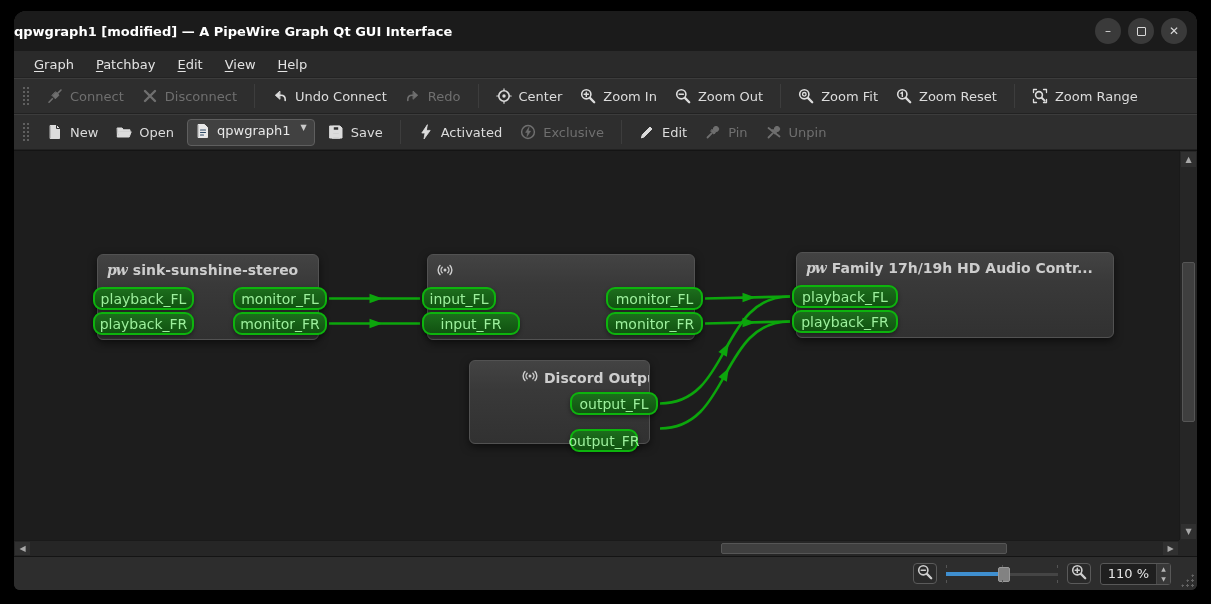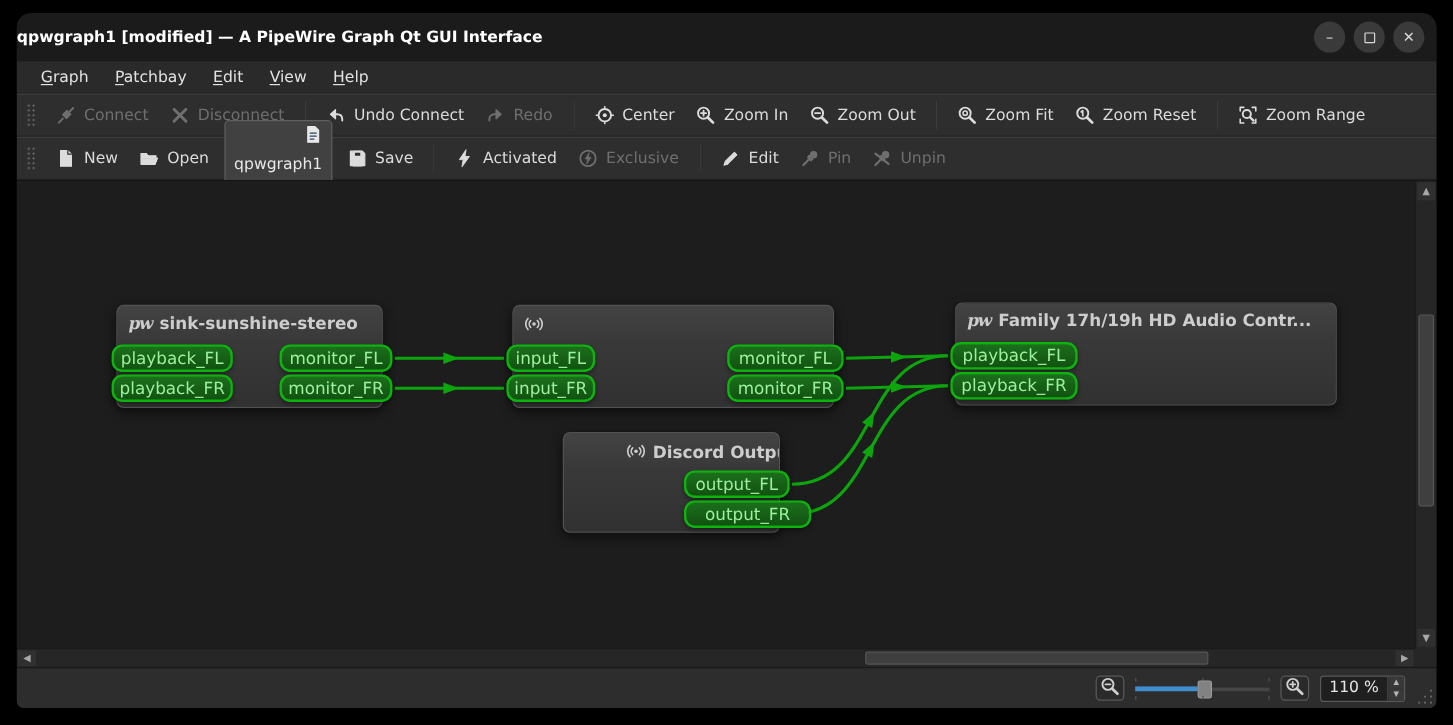--- a/index.html
+++ b/index.html
@@ -33,23 +33,23 @@
     background-image:radial-gradient(#5f5f5f 1px, transparent 1.1px);
     background-size:4px 4px; }
   .tb-sep { width:1px; height:24px; background:#1e1e1e; border-right:1px solid #3d3d3d;
     margin:0 8px; }
   .tb-btn { display:flex; align-items:center; gap:7px; padding:5px 9px; border-radius:3px;
     color:#dcdcdc; font-size:13px; white-space:nowrap;text-align:right; }
   .tb-btn.disabled { color:#6f6f6f; }
   .tb-btn .ticon { display:flex; align-items:center; }
   .tb-btn svg { display:block; }
 
-  .combo { display:flex; align-items:flex-end; gap:6px; background:#414141;
+  .combo { display:flex; align-items:flex-start; gap:6px; background:#414141;
     border:1px solid #5f5f5f; border-radius:4px; padding:3px 7px; margin:0 4px;
-    color:#e8e8e8; font-size:13px;flex-direction:column; }
+    color:#e8e8e8; font-size:13px; }
   .combo .arrow { font-size:8px; color:#c9c9c9; margin-left:4px; }
 
   
   .canvas-frame { flex:1; display:grid; grid-template-columns:1fr 18px;
     grid-template-rows:1fr 16px; background:#242424; border:1px solid #141414;
     border-left:none; border-right:none; }
   .viewport { position:relative; background:#1d1d1d; overflow:hidden; }
   #wires { position:absolute; left:0; top:0; pointer-events:none; }
 
   .gnode { position:absolute; border-radius:6px; border:1px solid #525252;
@@ -347,21 +347,21 @@
         <div class="gnode" style="left: 413px; top: 103px; width: 268px; height: 86px;">
           <div class="ghead">
             <span class="ticon"><svg width="16" height="16" viewBox="0 0 16 16" fill="none" stroke="currentColor" stroke-width="1.6" stroke-linecap="round" stroke-linejoin="round">
                 <circle cx="8" cy="8" r="1.5" fill="currentColor" stroke="none"></circle>
                 <path d="M5.2 5.2 a4 4 0 0 0 0 5.6 M10.8 5.2 a4 4 0 0 1 0 5.6" stroke-width="1.4"></path>
                 <path d="M3 3.4 a6.6 6.6 0 0 0 0 9.2 M13 3.4 a6.6 6.6 0 0 1 0 9.2" stroke-width="1.4"></path>
               </svg></span>
           </div>
         </div>
         <div class="gport" style="left: 408px; top: 136px; width: 74px; height: 23px; border-color: rgb(13, 180, 13); color: rgb(157, 240, 157);">input_FL</div>
-        <div class="gport" style="left: 408px; top: 161px; width: 74px; height: 23px; border-color: rgb(13, 180, 13); color: rgb(157, 240, 157);">input_FR</div>
+        <div class="gport" style="left: 408px; top: 161px; width: 98px; height: 23px; border-color: rgb(13, 180, 13); color: rgb(157, 240, 157);">input_FR</div>
         <div class="gport" style="left: 592px; top: 136px; width: 97px; height: 23px; border-color: rgb(13, 180, 13); color: rgb(157, 240, 157);">monitor_FL</div>
         <div class="gport" style="left: 592px; top: 161px; width: 97px; height: 23px; border-color: rgb(13, 180, 13); color: rgb(157, 240, 157);">monitor_FR</div>
         <div class="gnode" style="left: 782px; top: 101px; width: 318px; height: 86px;">
           <div class="ghead">
             <span class="ticon pw-glyph">pw</span>
             <span>Family 17h/19h HD Audio Contr...</span>
           </div>
         </div>
         <div class="gport" style="left: 778px; top: 134px; width: 106px; height: 23px; border-color: rgb(13, 180, 13); color: rgb(157, 240, 157);">playback_FL</div>
         <div class="gport" style="left: 778px; top: 159px; width: 106px; height: 23px; border-color: rgb(13, 180, 13); color: rgb(157, 240, 157);">playback_FR</div>
@@ -369,21 +369,21 @@
           <div class="ghead">
             <span class="ticon"><svg width="16" height="16" viewBox="0 0 16 16" fill="none" stroke="currentColor" stroke-width="1.6" stroke-linecap="round" stroke-linejoin="round">
                 <circle cx="8" cy="8" r="1.5" fill="currentColor" stroke="none"></circle>
                 <path d="M5.2 5.2 a4 4 0 0 0 0 5.6 M10.8 5.2 a4 4 0 0 1 0 5.6" stroke-width="1.4"></path>
                 <path d="M3 3.4 a6.6 6.6 0 0 0 0 9.2 M13 3.4 a6.6 6.6 0 0 1 0 9.2" stroke-width="1.4"></path>
               </svg></span>
             <span>Discord Output</span>
           </div>
         </div>
         <div class="gport" style="left: 556px; top: 241px; width: 88px; height: 23px; border-color: rgb(13, 180, 13); color: rgb(157, 240, 157);">output_FL</div>
-        <div class="gport" style="left: 556px; top: 266px; width: 106px; height: 23px; border-color: rgb(13, 180, 13); color: rgb(157, 240, 157);">output_FR</div>
+        <div class="gport" style="left: 556px; top: 278px; width: 68px; height: 23px; border-color: rgb(13, 180, 13); color: rgb(157, 240, 157);">output_FR</div>
       </div>
     <div class="vscroll">
       <span class="sb-btn" style="top:1px">▲</span>
       <span class="sb-thumb"></span>
       <span class="sb-btn" style="bottom:1px">▼</span>
     </div>
     <div class="hscroll">
       <span class="sb-btn" style="left:1px">◀</span>
       <span class="sb-thumb"></span>
       <span class="sb-btn" style="right:1px">▶</span>

